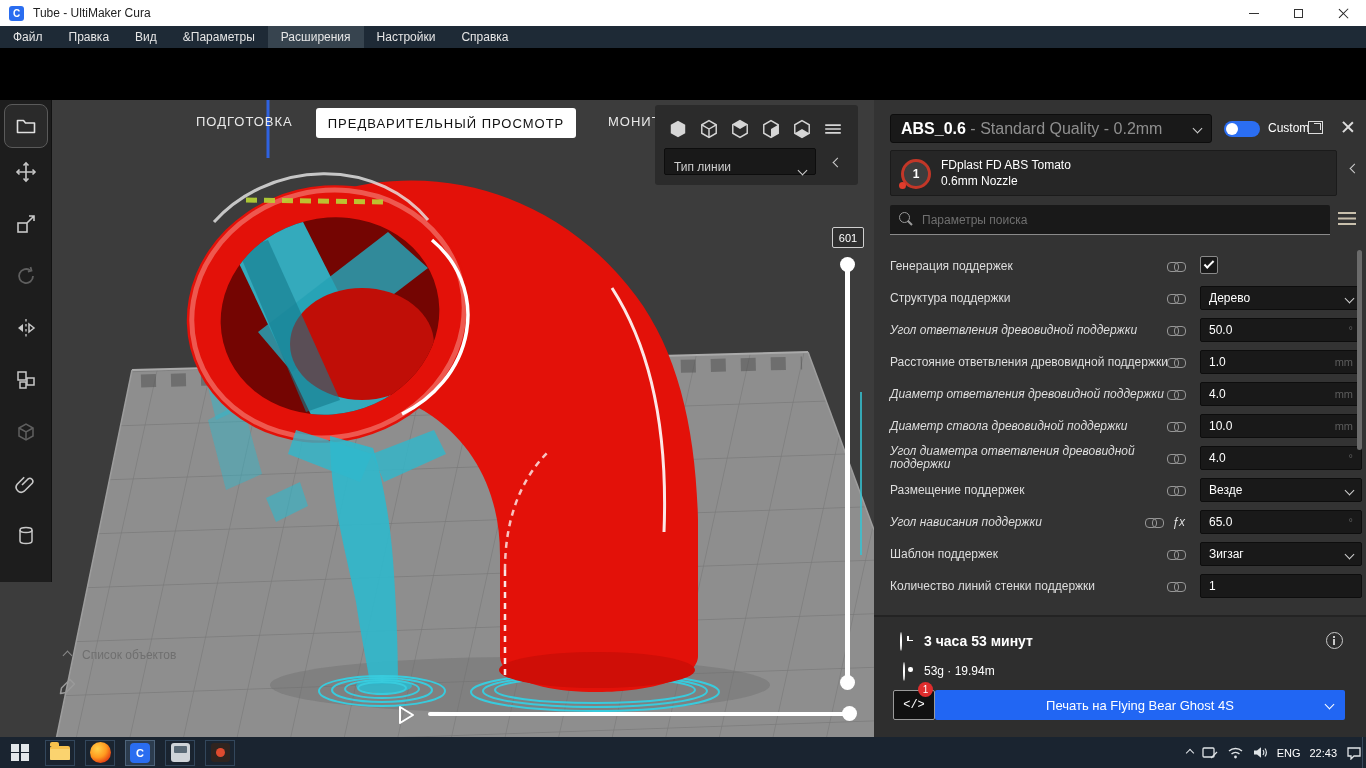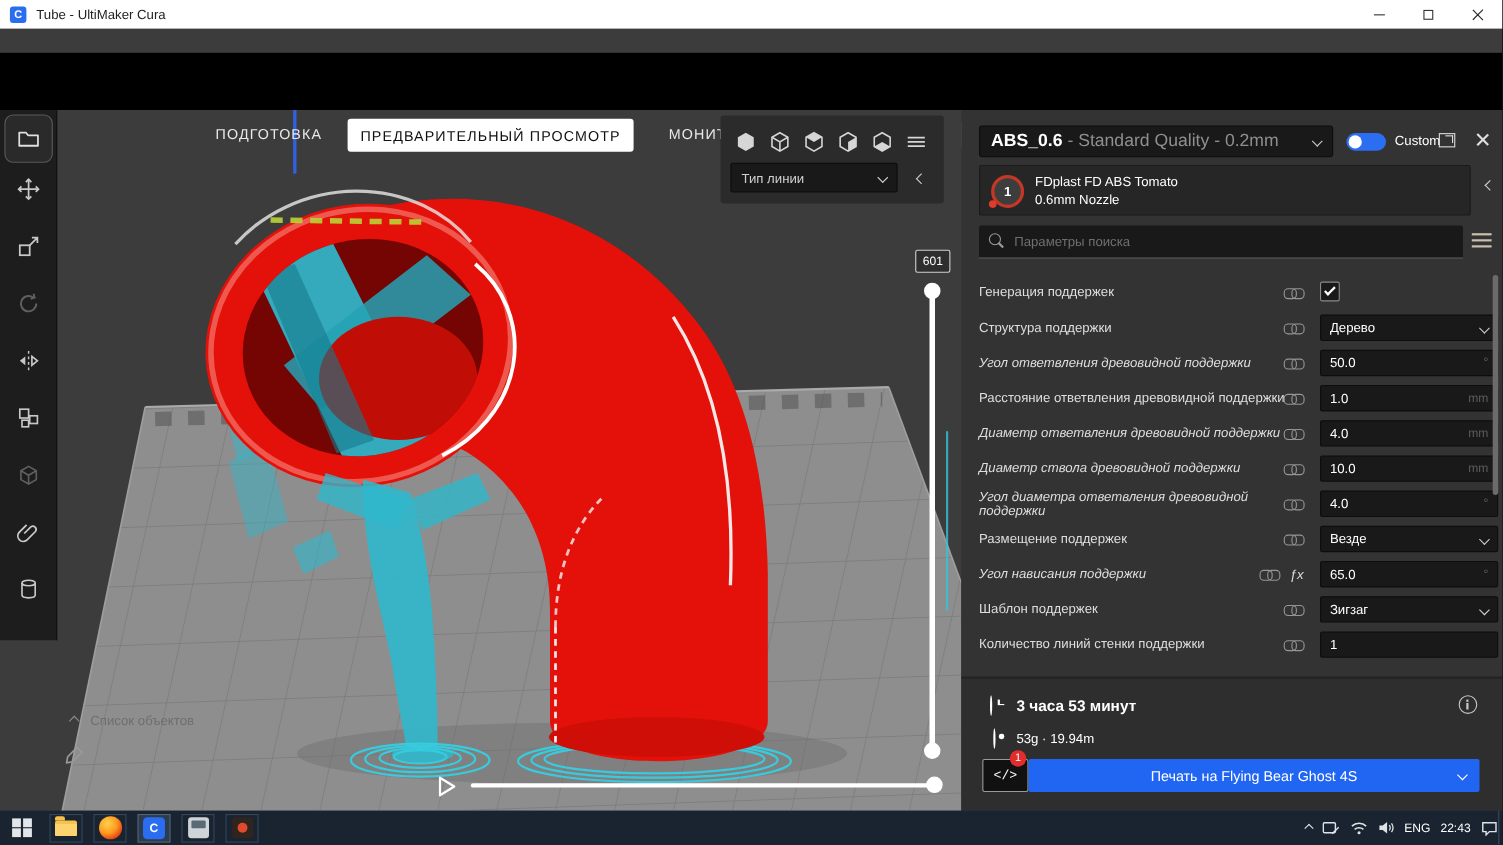--- a/index.html
+++ b/index.html
@@ -51,21 +51,21 @@
   
   .ltoolbar{position:absolute;left:0;top:100px;width:52px;height:482px;background:#1d1d1d;border-right:1px solid #121212}
   .folder-box{position:absolute;left:4px;top:4px;width:44px;height:44px;border:1px solid #5a5a5a;border-radius:8px;
     background:#2a2a2a;display:flex;align-items:center;justify-content:center}
   .tool-btn{position:absolute;left:14px;width:24px;height:24px;display:flex;align-items:center;justify-content:center}
 
   
   .toolbox{position:absolute;left:655px;top:105px;width:203px;height:80px;background:#2b2b2b;border-radius:3px}
   .vbtn{position:absolute;top:12px;width:24px;height:24px;display:flex;align-items:center;justify-content:center}
   .linetype{position:absolute;left:9px;top:43px;width:152px;height:27px;background:#191919;border:1px solid #0d0d0d;
-    border-radius:2px;display:flex;align-items:center;justify-content:space-between;padding:0 9px;color:#cfcfcf;font-size:12px}
+    border-radius:2px;display:flex;align-items:flex-end;justify-content:space-between;padding:0 9px;color:#cfcfcf;font-size:12px}
   .collapse-view{position:absolute;left:171px;top:48px;width:22px;height:18px;display:flex;align-items:center;justify-content:center}
 
   .layer-label{position:absolute;left:832px;top:227px;width:32px;height:21px;background:#2e2e2e;border:1px solid #cfcfcf;
     border-radius:2px;color:#fff;font-size:11px;display:flex;align-items:center;justify-content:center}
   .vslider-track{position:absolute;left:845px;top:258px;width:5px;height:428px;background:#fff;border-radius:3px}
   .slider-handle{position:absolute;width:15px;height:15px;border-radius:50%;background:#fff}
   .hslider-track{position:absolute;left:428px;top:712px;width:424px;height:4px;background:#fff;border-radius:2px}
   .objlist{position:absolute;left:82px;top:648px;color:#6f6f6f;font-size:12px}
 
   
@@ -241,20 +241,29 @@
         </div>
       <div class="wbtn">
           <span class="ic-max"></span>
         </div>
       <div class="wbtn">
           <span class="ic-close"></span>
         </div>
     </div>
   </div>
 
+  <div class="menubar">
+    <span class="menu-item">Файл</span>
+    <span class="menu-item">Правка</span>
+    <span class="menu-item">Вид</span>
+    <span class="menu-item">&amp;Параметры</span>
+    <span class="menu-item active">Расширения</span>
+    <span class="menu-item">Настройки</span>
+    <span class="menu-item">Справка</span>
+  </div>
 
   <div class="header">
     <span class="stage" style="left:196px">ПОДГОТОВКА</span>
     <span class="stage-active">ПРЕДВАРИТЕЛЬНЫЙ ПРОСМОТР</span>
     <span class="stage" style="left:608px">МОНИТОР</span>
 
     <div class="printer-sel">
       <span class="printer-ic">
         <svg width="20" height="20" viewBox="0 0 20 20">
             <rect x="2.5" y="3" width="15" height="12" rx="1.5" fill="none" stroke="#cfcfcf" stroke-width="1.5"></rect>

